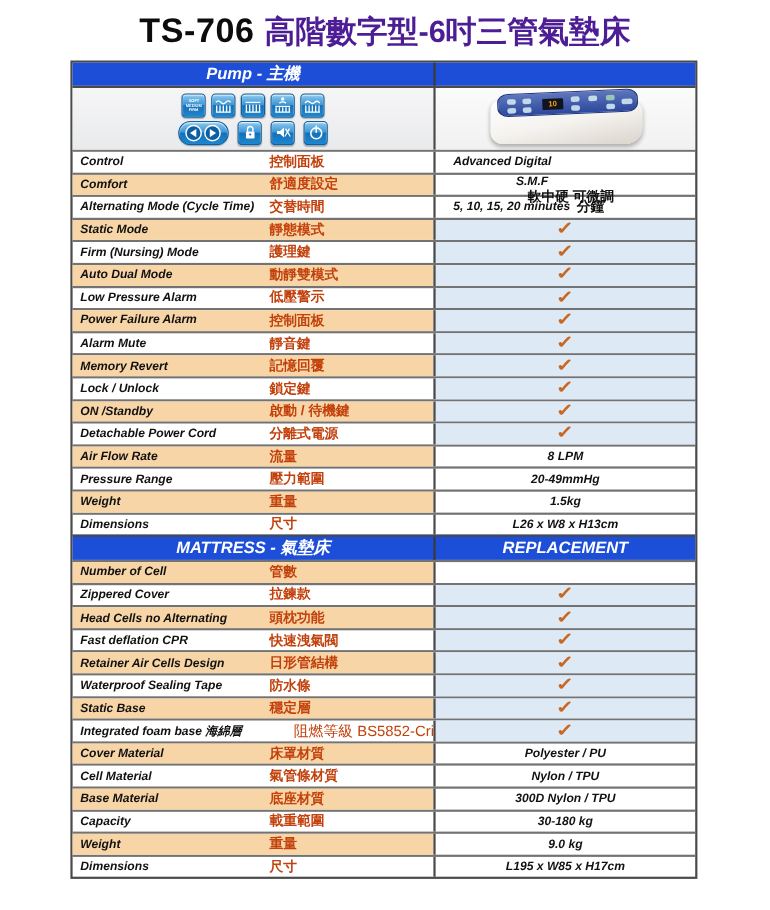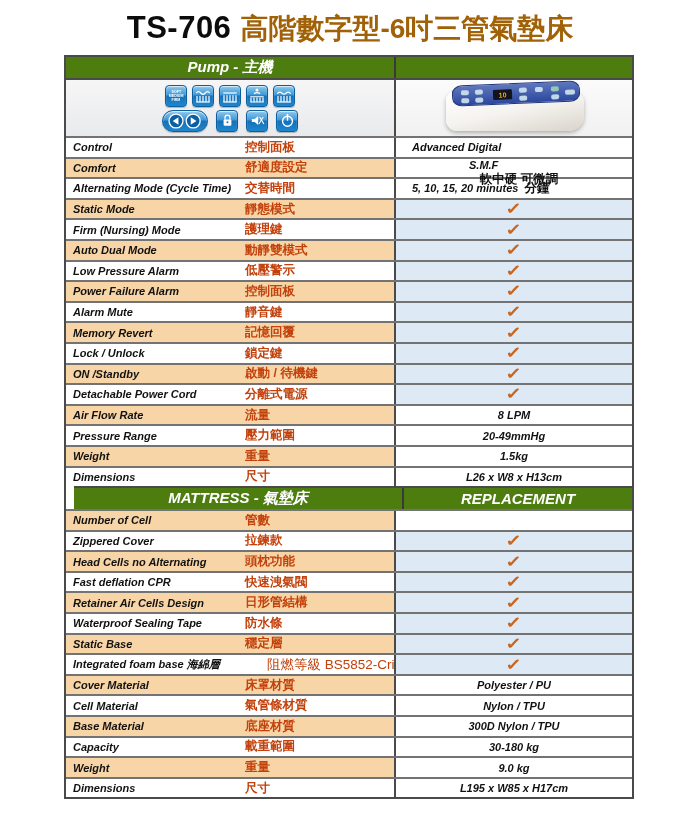--- a/index.html
+++ b/index.html
@@ -6,40 +6,40 @@
   .page {
     position:relative; width:700px; height:827px; background:#fff;
     font-family:"Liberation Sans", sans-serif; overflow:hidden;
   }
   
   .title-row {
     position:absolute; top:10px; left:0; width:100%;
     display:flex; justify-content:center; align-items:baseline; gap:9px;
   }
   .title-model { font-size:31px; font-weight:bold; color:#0c0c0c; letter-spacing:0.5px; }
-  .title-name  { font-size:28px; font-weight:bold; color:#a16207; }
+  .title-name  { font-size:28px; font-weight:bold; color:#4c1d95; }
 
   
   .spec-table {
     position:absolute; left:64px; top:55px; width:570px;
     border:2px solid #4a4a4a; box-sizing:border-box; background:#fff;
   }
   .sec-header {
-    display:flex; height:21px; background:#4d7c0f; color:#fff;
+    display:flex; height:21px; background:#1d4ed8; color:#fff;
     font-weight:bold; font-style:italic;justify-content:space-between;
   }
   .sec-header .h-left {
     width:328px; flex:none; display:flex; align-items:center; justify-content:center;
     font-size:15px; box-sizing:border-box;
   }
   .sec-header .h-right {
     flex:1; display:flex; align-items:center; justify-content:center;
     font-size:15px; border-left:2px solid #3a3a3a; box-sizing:border-box;
   }
-  .bordered-top { border-top:2px solid #4a4a4a;margin-left:8px; }
+  .bordered-top { border-top:2px solid #4a4a4a; }
 
   
   .media-row { display:flex; height:56px; border-top:2px solid #4a4a4a; }
   .icons-cell {
     width:328px; flex:none; box-sizing:border-box;
     background:linear-gradient(#f6f6f7,#e9eaec);
     display:flex; flex-direction:column; align-items:center; justify-content:center; gap:3px;
   }
   .icons-line { display:flex; gap:5px; align-items:center; }
   .icon-btn {

